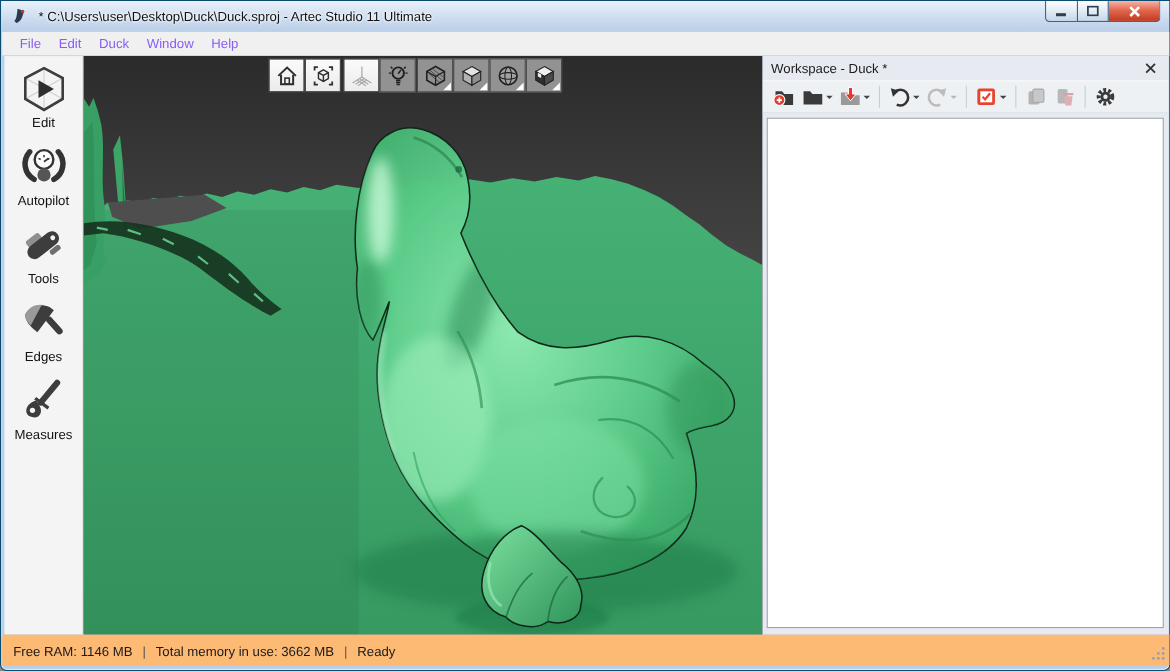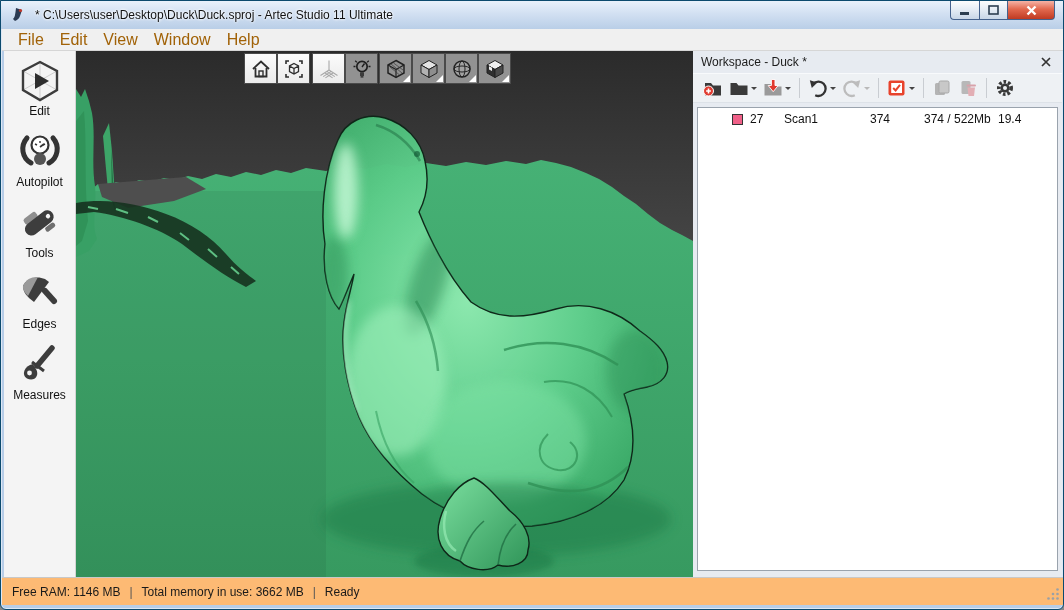--- a/index.html
+++ b/index.html
@@ -15,21 +15,21 @@
   .win-controls{position:absolute;top:0;right:8px;display:flex;}
   .win-btn{width:29px;height:19px;border:1px solid #44618c;border-top:none;
     background:linear-gradient(#fdfdfd,#e6edf5 45%,#c8d6e7);display:flex;align-items:center;justify-content:center;}
   .win-btn.min{border-radius:0 0 0 4px;border-right:none;}
   .win-btn.max{border-radius:0;}
   .win-btn.close{width:47px;border-radius:0 0 4px 0;border-left:none;
     background:linear-gradient(#f5b3a6,#e2694f 45%,#c03a22);}
   
   .menubar{position:absolute;left:1px;top:28px;width:1062px;height:22px;background:#f0f0f0;
     border-bottom:1px solid #d6d6d6;display:flex;align-items:center;padding-left:8px;}
-  .menu-item{font-size:16px;color:#a16207;padding:3px 8px;cursor:default;}
+  .menu-item{font-size:12px;color:#8b5cf6;padding:3px 8px;cursor:default;}
   
   .content{position:absolute;left:3px;top:50px;width:1058px;height:526px;display:flex;}
   
   .sidebar{width:72px;height:526px;background:#f4f4f4;border-right:1px solid #d4d4d4;
     display:flex;flex-direction:column;align-items:center;padding-top:8px;}
   .side-item{width:72px;height:71px;display:flex;flex-direction:column;align-items:center;justify-content:flex-start;cursor:default;}
   .side-icon{width:44px;height:44px;display:block;}
   .side-label{font-size:12px;color:#111;margin-top:1px;}
   
   .viewport{position:relative;width:617px;height:526px;background:#333;overflow:hidden;}
@@ -94,21 +94,21 @@
         <svg width="11" height="11" viewBox="0 0 11 11">
             <path d="M1.5,1.5 L9.5,9.5 M9.5,1.5 L1.5,9.5" stroke="#fff" stroke-width="2.4"></path>
           </svg>
       </div>
     </div>
   </div>
 
   <div class="menubar">
     <span class="menu-item">File</span>
     <span class="menu-item">Edit</span>
-    <span class="menu-item">View</span>
+    <span class="menu-item">Duck</span>
     <span class="menu-item">Window</span>
     <span class="menu-item">Help</span>
   </div>
 
   <div class="content">
 
     <div class="sidebar">
 
       <div class="side-item">
         <svg class="side-icon" viewBox="0 0 44 44">
@@ -386,31 +386,20 @@
             <circle cx="10" cy="10" r="6.2" fill="none" stroke="#3a3a3a" stroke-width="3.6" stroke-dasharray="2.6 1.9"></circle>
             <circle cx="10" cy="10" r="4.6" fill="#3a3a3a"></circle>
             <circle cx="10" cy="10" r="2" fill="#eef1f4"></circle>
           </svg>
         </button>
       </div>
 
       <div class="ws-tablewrap">
 
 
-        <div class="trow">
-          <span class="tcell cicon"></span>
-          <span class="tcell cicon">
-            <span class="square" style="background-color: rgb(240, 96, 136);"></span>
-          </span>
-          <span class="tcell">27</span>
-          <span class="tcell">Scan1</span>
-          <span class="tcell">374</span>
-          <span class="tcell">374 / 522Mb</span>
-          <span class="tcell">19.4</span>
-        </div>
       </div>
     </div>
   </div>
 
   <div class="statusbar">
     <span class="status-text">Free RAM: 1146 MB</span>
     <span class="status-sep">|</span>
     <span class="status-text">Total memory in use: 3662 MB</span>
     <span class="status-sep">|</span>
     <span class="status-text">Ready</span>

